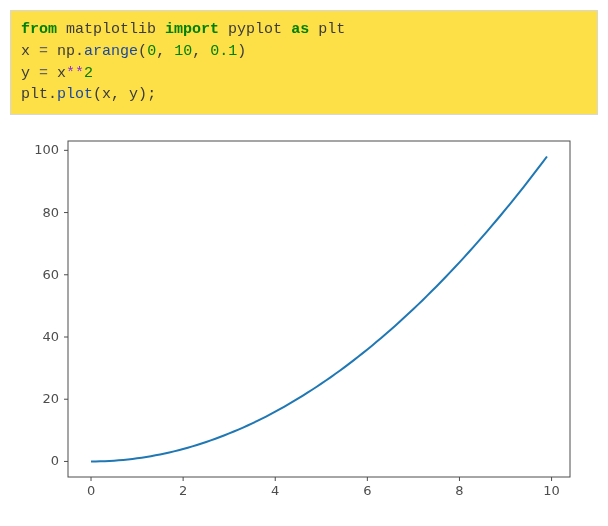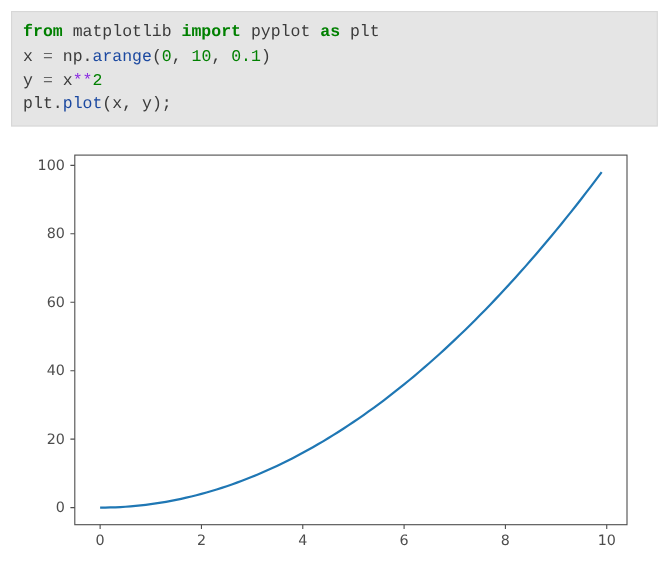--- a/index.html
+++ b/index.html
@@ -6,21 +6,21 @@
     margin: 0;
     padding: 10px;
     font-family: Consolas, "Courier New", monospace;
     font-size: 15px;
     background: #fff;
     color: #333;
     width: 608px;
     box-sizing: border-box;
   }
   .code-cell {
-    background: #e5e5e5;
+    background: #fde047;
     border: 1px solid #d7d7d7;
     padding: 8px 10px;
     margin-bottom: 14px;
     line-height: 1.45;
     white-space: pre;
     font-family: Consolas, "Courier New", monospace;
   }
   .tok-kw   { color: #008000; font-weight: bold; }
   .tok-call { color: #1c49a0; }
   .tok-num  { color: #008000; }

